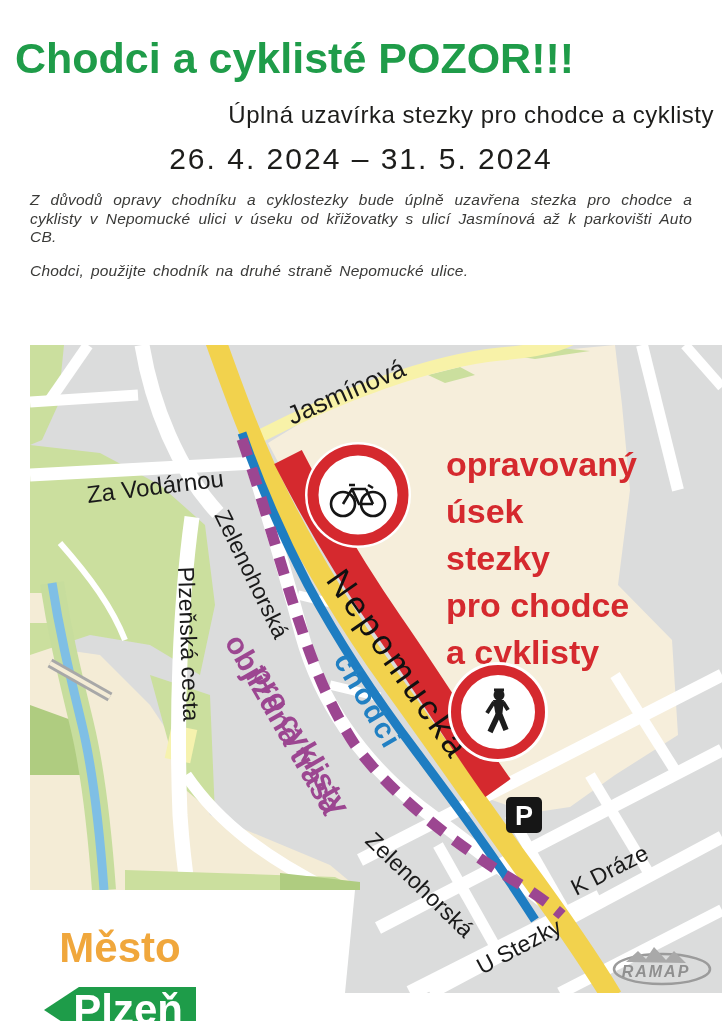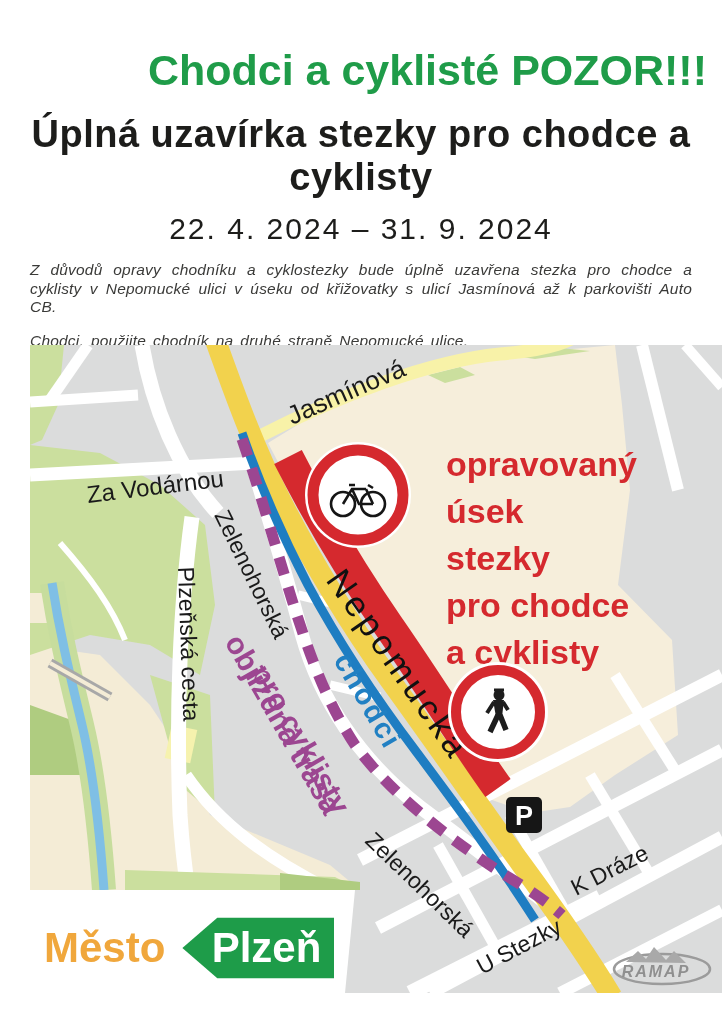--- a/index.html
+++ b/index.html
@@ -1,60 +1,60 @@
 <!DOCTYPE html>
 <html><head>
 <meta charset="utf-8">
 <style>
   html,body{margin:0;padding:0;background:#ffffff;}
   .page{
     position:relative;width:722px;height:1021px;background:#ffffff;overflow:hidden;
     font-family:"Liberation Sans",sans-serif;
   }
   .hdr-title{
-    margin:0 15px;padding-top:46px;text-align:right;
+    margin:0 15px;padding-top:34px;text-align:left;
     font-size:43px;font-weight:bold;color:#1f9c49;letter-spacing:0;
   }
   .hdr-sub{
-    margin:18px 8px 0;text-align:center;
-    font-size:38px;font-weight:bold;color:#1d1d1b;letter-spacing:.5px;
+    margin:18px 8px 0;text-align:right;
+    font-size:24px;font-weight:normal;color:#1d1d1b;letter-spacing:.5px;
   }
   .hdr-date{
     margin:13px 0 0;text-align:center;
     font-size:30px;font-weight:normal;color:#1d1d1b;letter-spacing:2px;
   }
   .para{
     margin:15px 30px 0;font-size:15.5px;line-height:1.2;color:#3a3a38;
     text-align:justify;letter-spacing:.2px;word-spacing:2.5px;font-style:italic;
   }
   .para.last{text-align:left;}
   .map-wrap{position:absolute;left:30px;top:345px;width:692px;height:648px;}
   .map-wrap svg{display:block;}
   svg text{font-family:"Liberation Sans",sans-serif;}
   .city-logo{
     position:absolute;left:44px;top:916px;height:64px;
-    display:flex;align-items:center;gap:17px;
+    display:flex;align-items:center;gap:6px;flex-direction:column;
   }
   .city-word{font-size:42px;font-weight:bold;color:#f0a73c;line-height:64px;}
   .plzen-badge{
     width:152px;height:63px;background:#1e9c49;
     clip-path:polygon(0 50%,23% 2%,100% 2%,100% 98%,23% 98%);
     display:flex;align-items:center;justify-content:flex-end;
     padding-right:13px;box-sizing:border-box;text-align:right;
   }
   .plzen-badge span{color:#ffffff;font-size:42px;font-weight:bold;}
 </style>
 </head>
 <body>
 
 <div class="page">
 
   <div class="hdr-title">Chodci a cyklisté POZOR!!!</div>
   <div class="hdr-sub">Úplná uzavírka stezky pro chodce a cyklisty</div>
-  <div class="hdr-date">22. 4. 2024 – 31. 9. 2024</div>
+  <div class="hdr-date">26. 4. 2024 – 31. 5. 2024</div>
 
   <p class="para">Z důvodů opravy chodníku a cyklostezky bude úplně uzavřena stezka pro chodce a cyklisty v Nepomucké ulici v úseku od křižovatky s ulicí Jasmínová až k parkovišti Auto CB.</p>
   <p class="para last">Chodci, použijte chodník na druhé straně Nepomucké ulice.</p>
 
   <div class="map-wrap">
     <svg width="692" height="648" viewBox="0 0 692 648" xmlns="http://www.w3.org/2000/svg">
 
       <rect x="0" y="0" width="692" height="648" fill="#dbdcdc"></rect>
 
       <polygon points="0,0 34,0 28,60 12,95 0,100" fill="#cbdf9e"></polygon>

